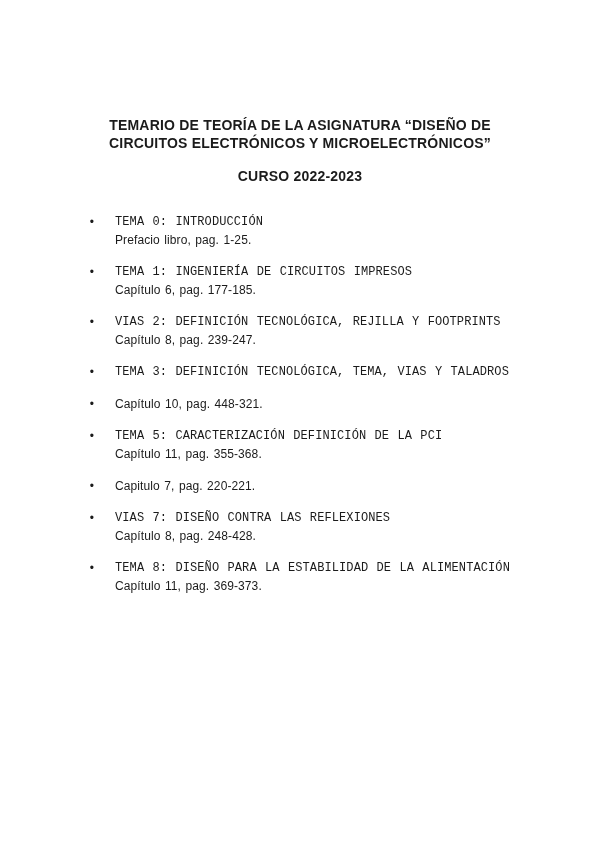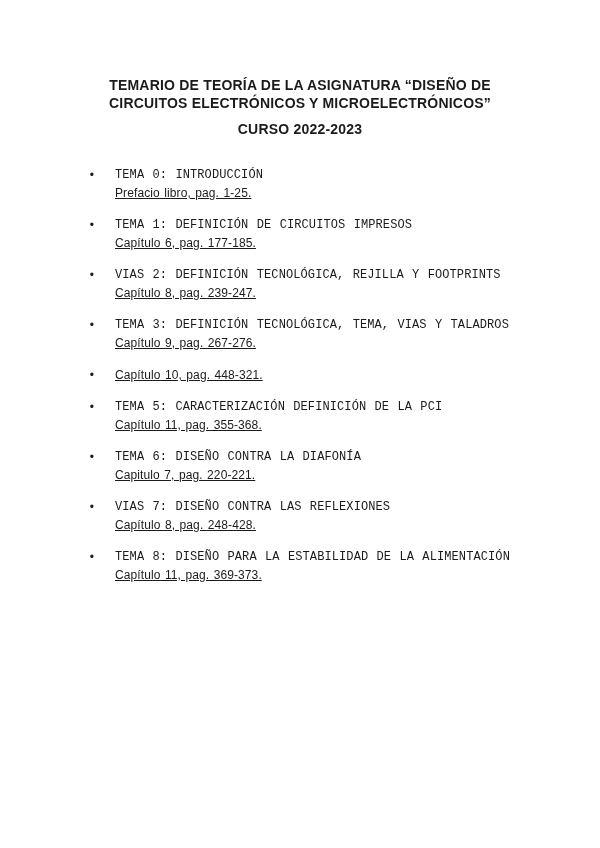--- a/index.html
+++ b/index.html
@@ -9,41 +9,41 @@
   }
   .page {
     position: relative;
     width: 600px;
     height: 848px;
     background: #ffffff;
     overflow: hidden;
     font-family: "Liberation Sans", "DejaVu Sans", sans-serif;
     color: #1b1b1b;
     box-sizing: border-box;
-    padding-top: 76px;
+    padding-top: 116px;
   }
   .doc-title {
     text-align: center;
     font-size: 14px;
     font-weight: bold;
     line-height: 18px;
     letter-spacing: 0.2px;
     margin: 0 60px;
   }
   .doc-title .line {
     display: block;
     white-space: nowrap;
   }
   .course-subtitle {
     text-align: center;
     font-size: 14px;
     font-weight: bold;
     line-height: 18px;
     letter-spacing: 0.2px;
-    margin-top: 8px;
+    margin-top: 15px;
   }
   ul.topic-list {
     list-style: none;
     margin: 28px 0 0 86px;
     padding: 0;
   }
   ul.topic-list li.topic-item {
     position: relative;
     padding-left: 29px;
     margin-bottom: 14px;
@@ -61,21 +61,20 @@
     text-align: center;
     font-size: 12px;
     line-height: 18px;
   }
   .topic-title {
     display: block;
     font-family: Liberation Mono, monospace;
   }
   .topic-ref {
     display: block;
-    text-decoration: underline;
   }
 </style>
 </head>
 <body>
 
 <div class="page">
 
   <h1 class="doc-title">
     <span class="line">TEMARIO DE TEORÍA DE LA ASIGNATURA “DISEÑO DE</span>
     <span class="line">CIRCUITOS ELECTRÓNICOS Y MICROELECTRÓNICOS”</span>
@@ -84,45 +83,43 @@
   <div class="course-subtitle">CURSO 2022-2023</div>
 
   <ul class="topic-list">
     <li class="topic-item">
       <span class="bullet">•</span>
       <span class="topic-title">TEMA 0: INTRODUCCIÓN</span>
       <span class="topic-ref">Prefacio libro, pag. 1-25.</span>
     </li>
     <li class="topic-item">
       <span class="bullet">•</span>
-      <span class="topic-title">TEMA 1: DEFINICIÓN DE CIRCUITOS IMPRESOS</span>
+      <span class="topic-title">TEMA 1: INGENIERÍA DE CIRCUITOS IMPRESOS</span>
       <span class="topic-ref">Capítulo 6, pag. 177-185.</span>
     </li>
     <li class="topic-item">
       <span class="bullet">•</span>
       <span class="topic-title">VIAS 2: DEFINICIÓN TECNOLÓGICA, REJILLA Y FOOTPRINTS</span>
       <span class="topic-ref">Capítulo 8, pag. 239-247.</span>
     </li>
     <li class="topic-item">
       <span class="bullet">•</span>
       <span class="topic-title">TEMA 3: DEFINICIÓN TECNOLÓGICA, TEMA, VIAS Y TALADROS</span>
-      <span class="topic-ref">Capítulo 9, pag. 267-276.</span>
     </li>
     <li class="topic-item">
       <span class="bullet">•</span>
       <span class="topic-ref">Capítulo 10, pag. 448-321.</span>
     </li>
     <li class="topic-item">
       <span class="bullet">•</span>
       <span class="topic-title">TEMA 5: CARACTERIZACIÓN DEFINICIÓN DE LA PCI</span>
       <span class="topic-ref">Capítulo 11, pag. 355-368.</span>
     </li>
     <li class="topic-item">
       <span class="bullet">•</span>
-      <span class="topic-title">TEMA 6: DISEÑO CONTRA LA DIAFONÍA</span>
       <span class="topic-ref">Capitulo 7, pag. 220-221.</span>
     </li>
     <li class="topic-item">
       <span class="bullet">•</span>
       <span class="topic-title">VIAS 7: DISEÑO CONTRA LAS REFLEXIONES</span>
       <span class="topic-ref">Capítulo 8, pag. 248-428.</span>
     </li>
     <li class="topic-item">
       <span class="bullet">•</span>
       <span class="topic-title">TEMA 8: DISEÑO PARA LA ESTABILIDAD DE LA ALIMENTACIÓN</span>

